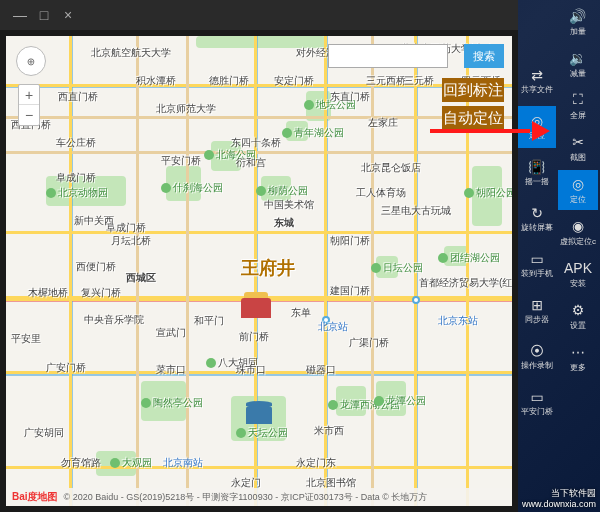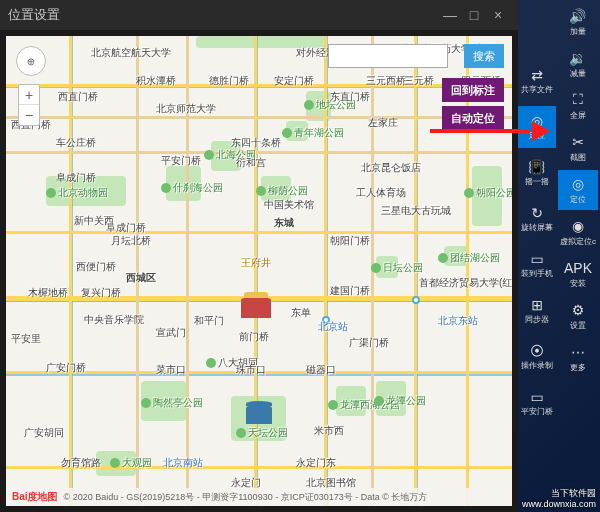--- a/index.html
+++ b/index.html
@@ -32,21 +32,21 @@
 
 .map-nav { position: absolute; left: 10px; top: 10px; width: 30px; height: 30px; border: 1px solid #bbb; border-radius: 50%; background: #fff; display: flex; align-items: center; justify-content: center; font-size: 10px; color: #666; }
 .zoom { position: absolute; left: 12px; top: 48px; width: 22px; background: #fff; border: 1px solid #bbb; border-radius: 2px; }
 .zoom .zb { height: 20px; border-bottom: 1px solid #ddd; display: flex; align-items: center; justify-content: center; font-size: 14px; color: #666; cursor: pointer; }
 .zoom .zb:last-child { border-bottom: none; }
 
 .searchbar { position: absolute; right: 8px; top: 8px; display: flex; gap: 16px; }
 .searchbar input { width: 120px; height: 24px; border: 1px solid #aaa; padding: 0 6px; font-size: 11px; outline: none; }
 .searchbar .go { width: 40px; height: 24px; background: #3aa0e0; color: #fff; font-size: 11px; display: flex; align-items: center; justify-content: center; border: none; cursor: pointer; }
 .sidebtns { position: absolute; right: 8px; top: 42px; display: flex; flex-direction: column; gap: 4px; }
-.sidebtns .sb { height: 24px; width: 62px; background: #701a75; color: #fff; font-size: 11px; display: flex; align-items: center; justify-content: center; border: none; cursor: pointer; font-weight: bold; }
+.sidebtns .sb { height: 24px; width: 62px; background: #a16207; color: #fff; font-size: 15px; display: flex; align-items: center; justify-content: center; border: none; cursor: pointer; }
 
 .map-footer { position: absolute; left: 0; right: 0; bottom: 0; height: 18px; background: rgba(245,243,238,0.9); display: flex; align-items: center; padding: 0 6px; font-size: 9px; color: #666; gap: 6px; }
 .baidu-logo { font-weight: bold; color: #e33; font-size: 10px; }
 
 .righttool { position: absolute; right: 0; top: 0; width: 44px; height: 512px; display: flex; flex-direction: column; align-items: center; padding-top: 2px; }
 .rt-item { width: 40px; height: 40px; display: flex; flex-direction: column; align-items: center; justify-content: center; color: #ddd; font-size: 8px; cursor: pointer; margin-bottom: 2px; }
 .rt-item.active { background: #0078d7; }
 .rt-item .ico { width: 16px; height: 16px; margin-bottom: 2px; display: flex; align-items: center; justify-content: center; font-size: 14px; }
 
 .secondtool { position: absolute; right: 44px; top: 0; width: 38px; height: 512px; display: flex; flex-direction: column; align-items: center; }
@@ -57,21 +57,20 @@
 .redarrow .line { position: absolute; left: 0; top: 2px; width: 100px; height: 4px; background: #ff1a1a; }
 .redarrow .head { position: absolute; right: 0; top: -6px; width: 0; height: 0; border-left: 18px solid #ff1a1a; border-top: 10px solid transparent; border-bottom: 10px solid transparent; }
 
 .watermark { position: absolute; right: 4px; bottom: 2px; color: #fff; font-size: 9px; text-align: right; line-height: 1.2; text-shadow: 0 0 3px #000; pointer-events: none; }
 </style>
 </head>
 <body>
 
 <div class="win">
   <div class="titlebar">
-    <span class="title">位置设置</span>
     <span class="btn">—</span>
     <span class="btn">□</span>
     <span class="btn">×</span>
   </div>
   <div class="map-area">
     <div class="map-bg"></div>
 
     <div class="park" style="left:40px;top:140px;width:80px;height:30px"></div>
     <div class="park" style="left:160px;top:130px;width:35px;height:35px"></div>
     <div class="park" style="left:205px;top:105px;width:30px;height:30px"></div>
@@ -112,21 +111,21 @@
     <div class="road-v minor" style="left:365px"></div>
     <div class="road-v" style="left:408px"></div>
     <div class="road-v" style="left:460px"></div>
 
     <div class="tiananmen"></div>
     <div class="temple"></div>
 
     <div class="station" style="left:316px;top:280px"></div>
     <div class="station" style="left:406px;top:260px"></div>
 
-    <div class="label" style="left:235px;top:220px;font-weight:normal;color:#b07000;font-size:10px">王府井</div>
+    <div class="label" style="left:235px;top:220px;font-weight:bold;color:#b07000;font-size:18px">王府井</div>
     <div class="label" style="left:120px;top:235px;font-weight:bold">西城区</div>
     <div class="label" style="left:268px;top:180px;font-weight:bold">东城</div>
     <div class="label" style="left:85px;top:10px">北京航空航天大学</div>
     <div class="label" style="left:150px;top:66px">北京师范大学</div>
     <div class="label" style="left:290px;top:10px">对外经济贸易大学</div>
     <div class="label" style="left:395px;top:6px">北京中医药大学(东..)</div>
     <div class="label park-l" style="left:40px;top:150px"><span class="poi-icon"></span><span>北京动物园</span></div>
     <div class="label park-l" style="left:155px;top:145px"><span class="poi-icon"></span><span>什刹海公园</span></div>
     <div class="label park-l" style="left:198px;top:112px"><span class="poi-icon"></span><span>北海公园</span></div>
     <div class="label park-l" style="left:276px;top:90px"><span class="poi-icon"></span><span>青年湖公园</span></div>

